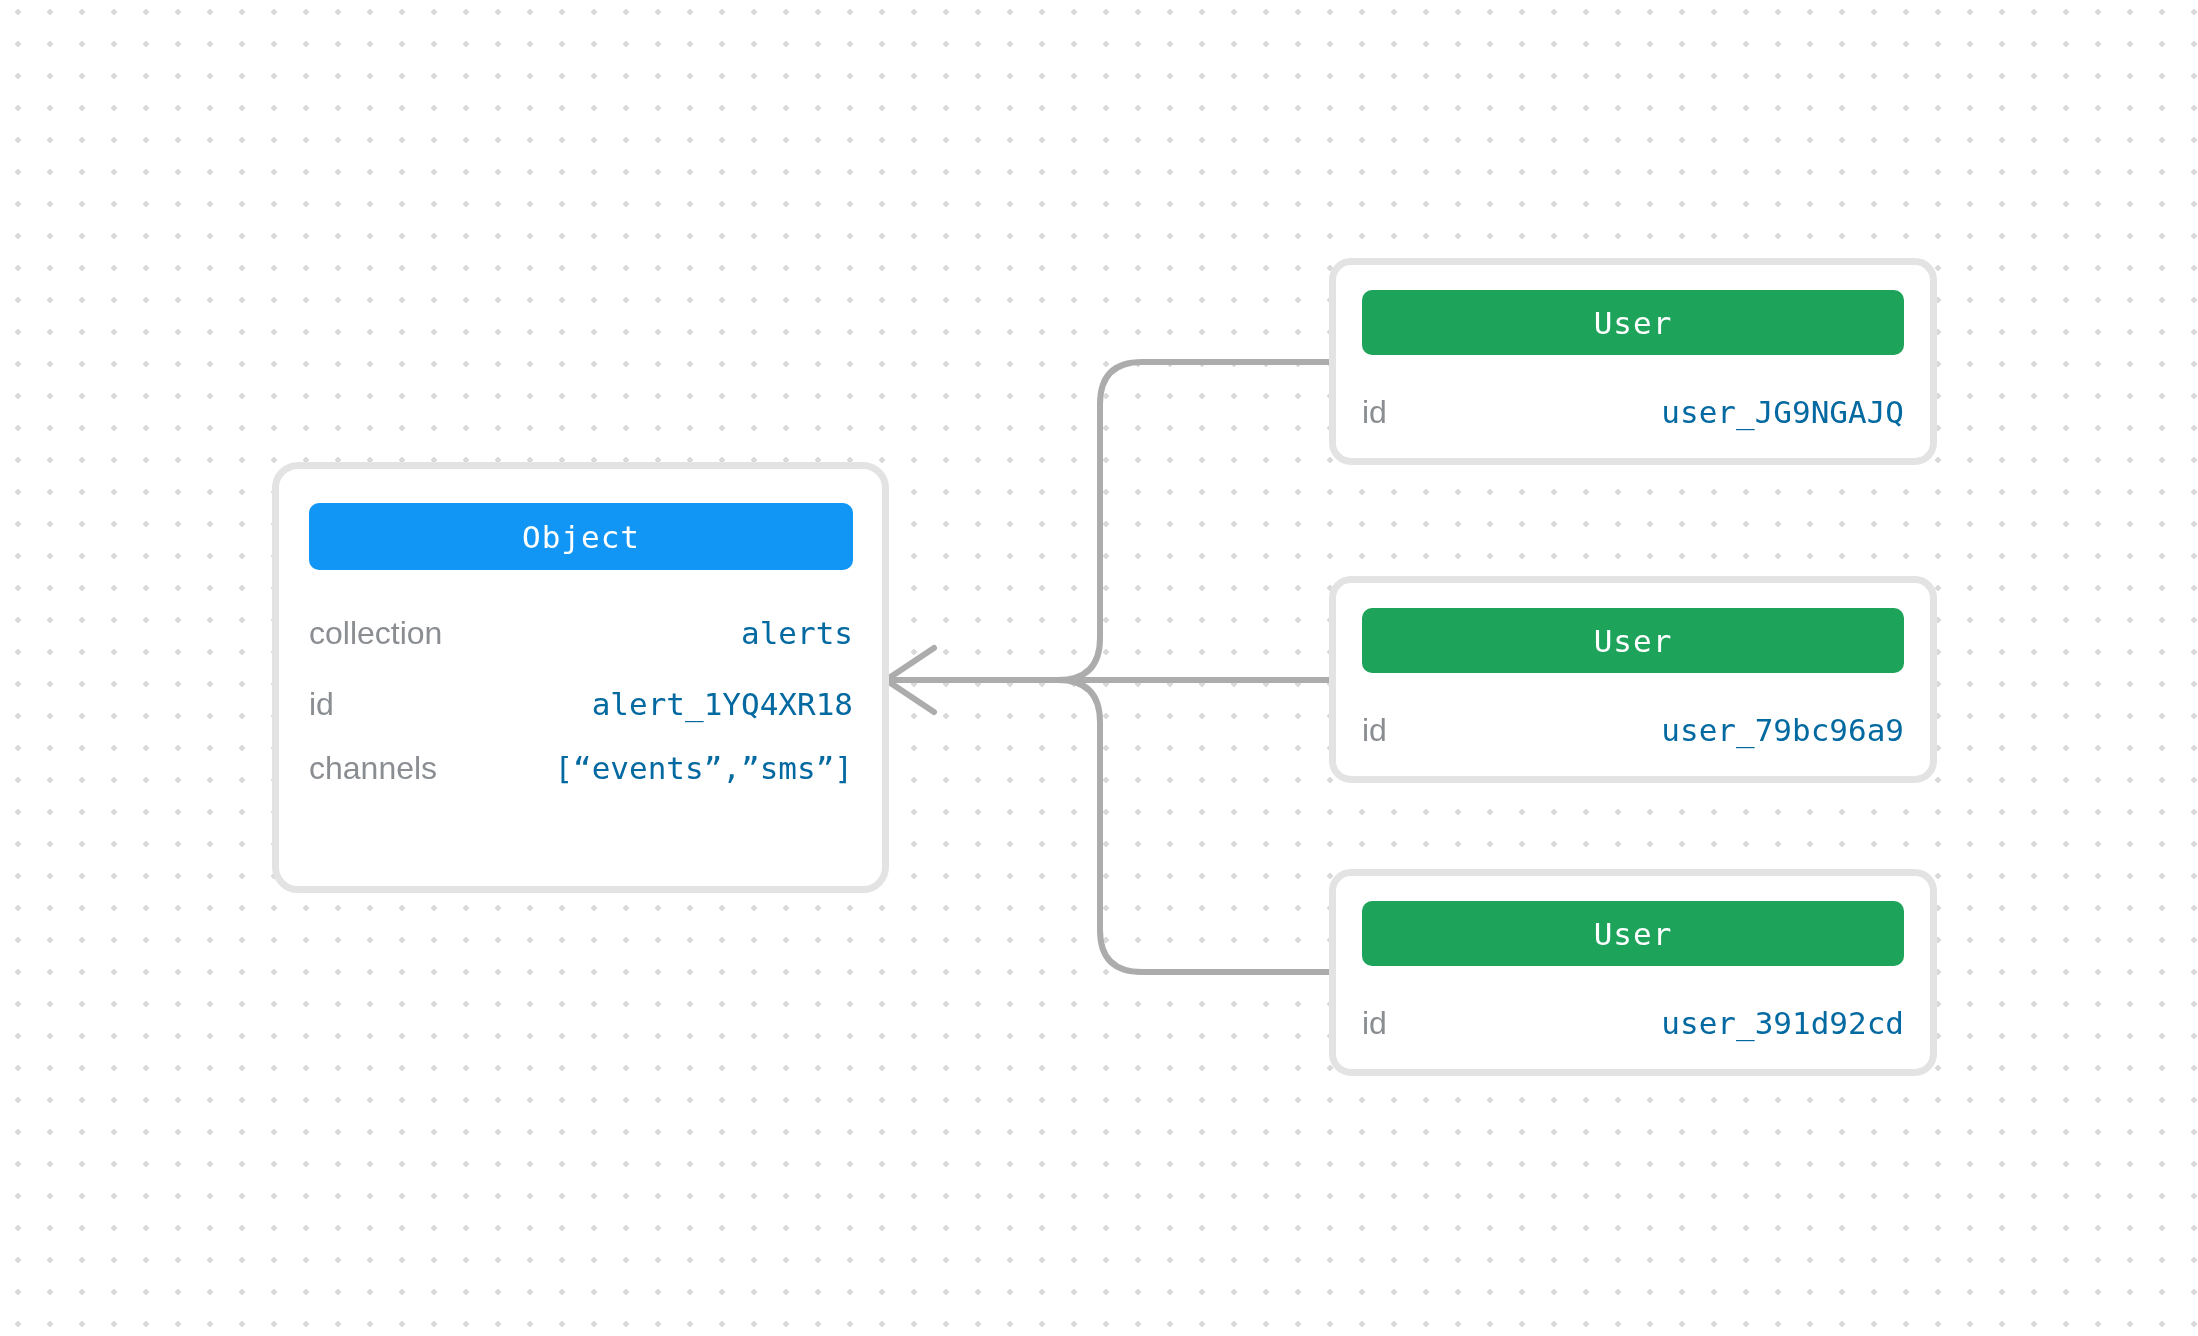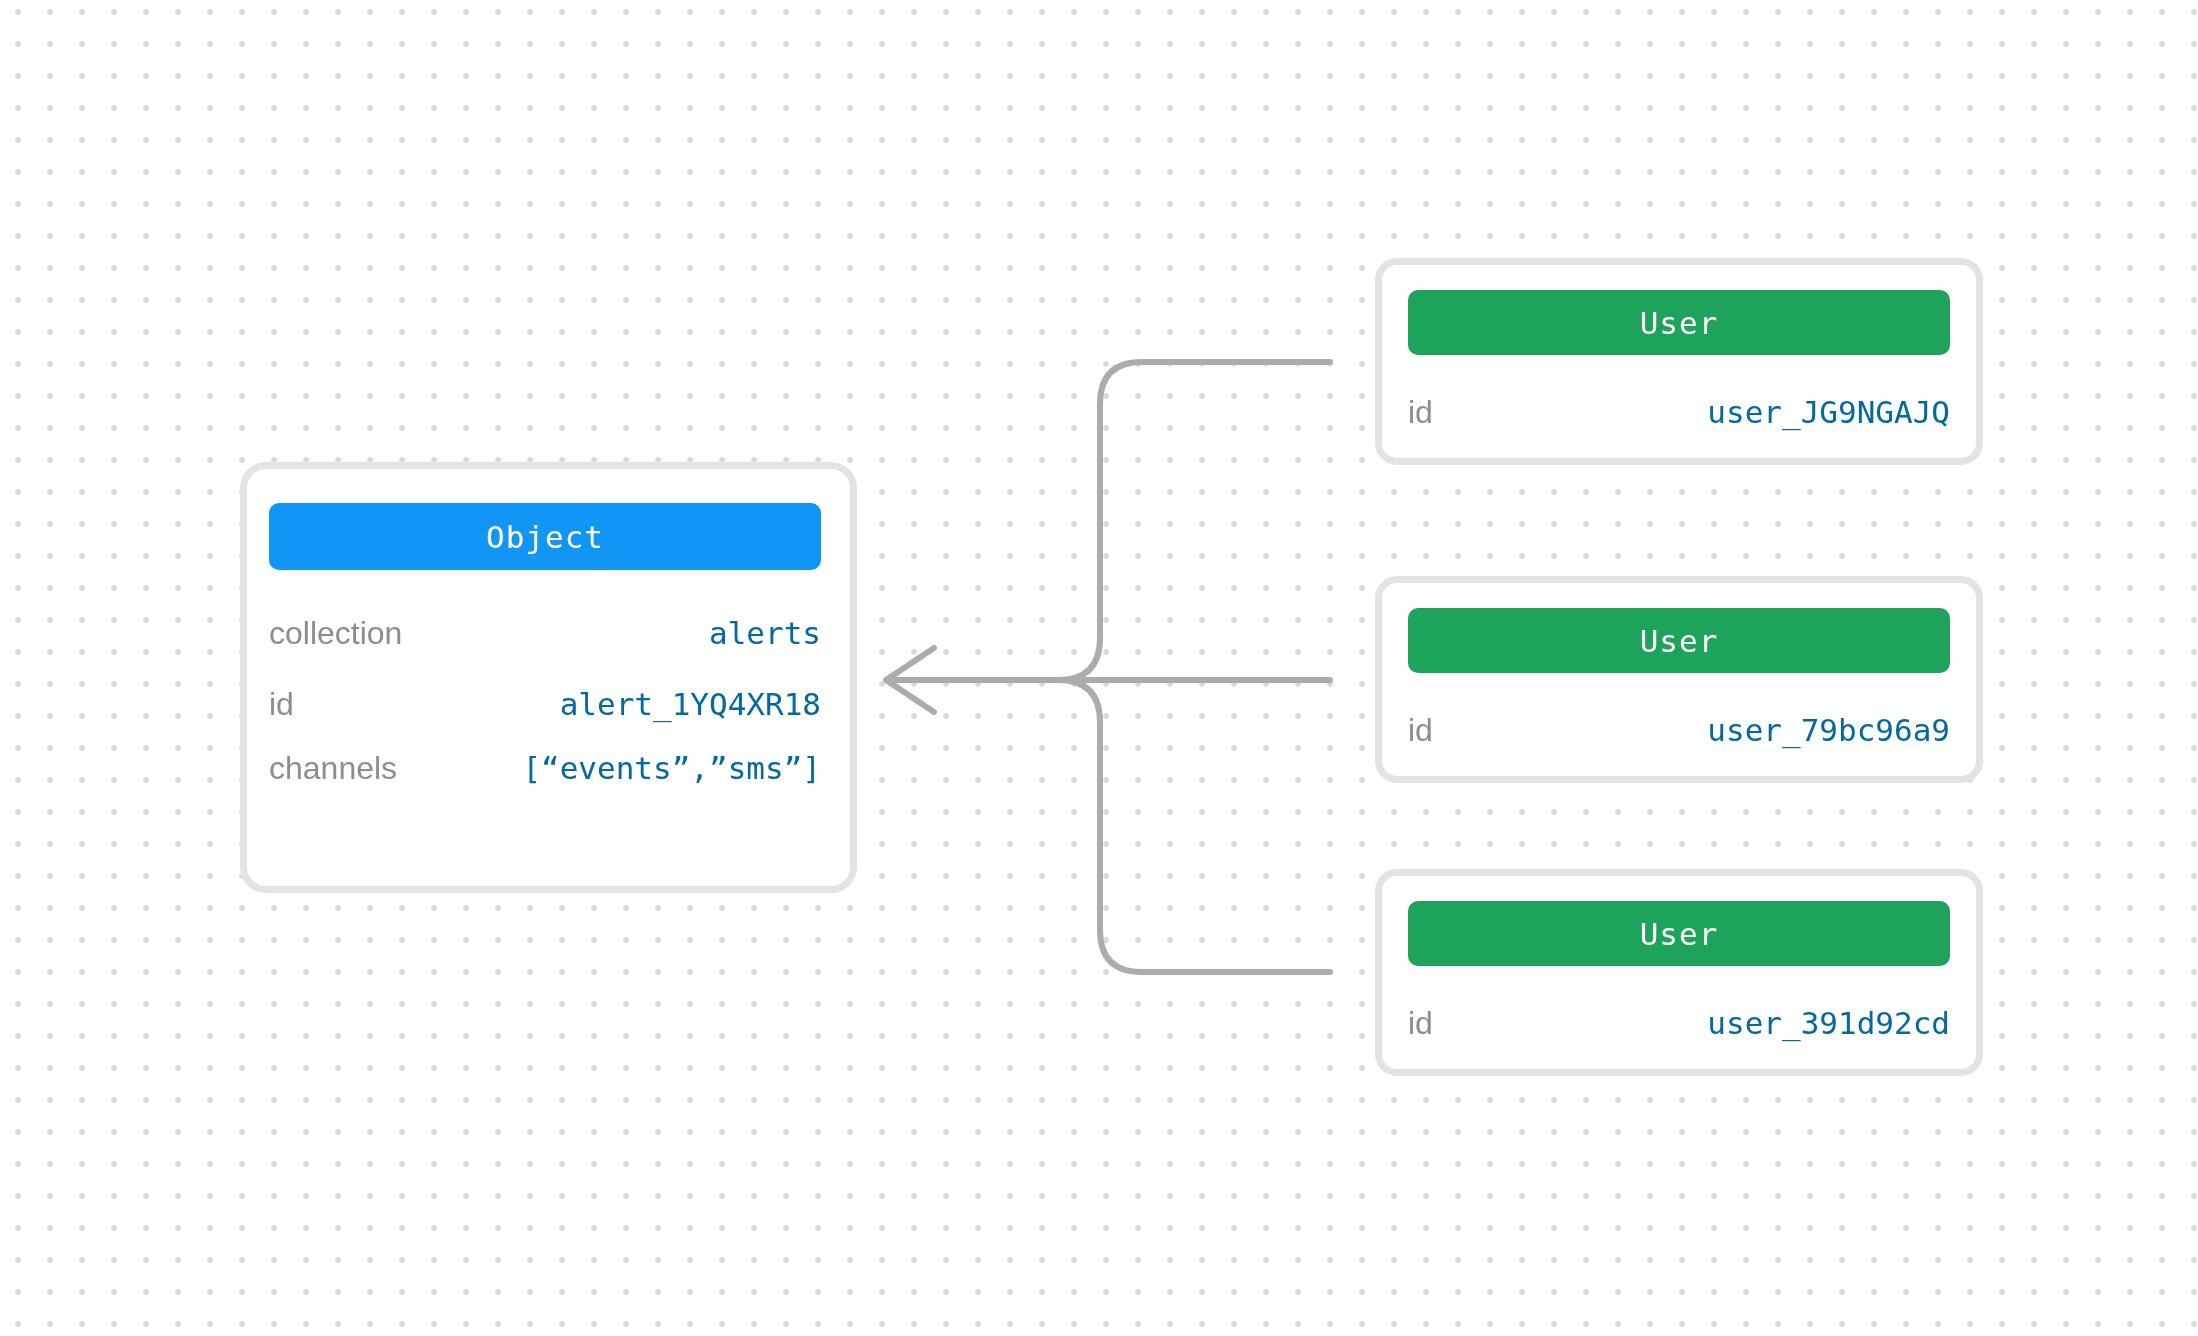--- a/index.html
+++ b/index.html
@@ -57,39 +57,39 @@
   .field-value {
     font-family: "DejaVu Sans Mono", monospace;
     font-size: 31px;
     font-weight: 500;
     color: #0369a1;
     white-space: pre;
   }
 
   
   #object-card {
-    left: 240px;
+    left: 272px;
     top: 462px;
     width: 617px;
     height: 431px;
     border-radius: 26px;
-    padding: 34px 29px 0 22px;
+    padding: 34px 29px 0 30px;
   }
   #object-card .card-header {
     height: 67px;
     background: #1196f5;
   }
   .row-collection { margin-top: 43px; }
   .row-id-obj     { margin-top: 31px; }
   .row-channels   { margin-top: 24px; }
   .row-events     { margin-top: 5px; }
 
   
   .user-card {
-    left: 1375px;
+    left: 1329px;
     width: 608px;
     height: 207px;
     border-radius: 22px;
     padding: 25px 26px 8px 26px;
   }
   .user-card .card-header {
     height: 65px;
     background: #1ea35a;
   }
   .user-card .field-row { margin-top: 37px; }

